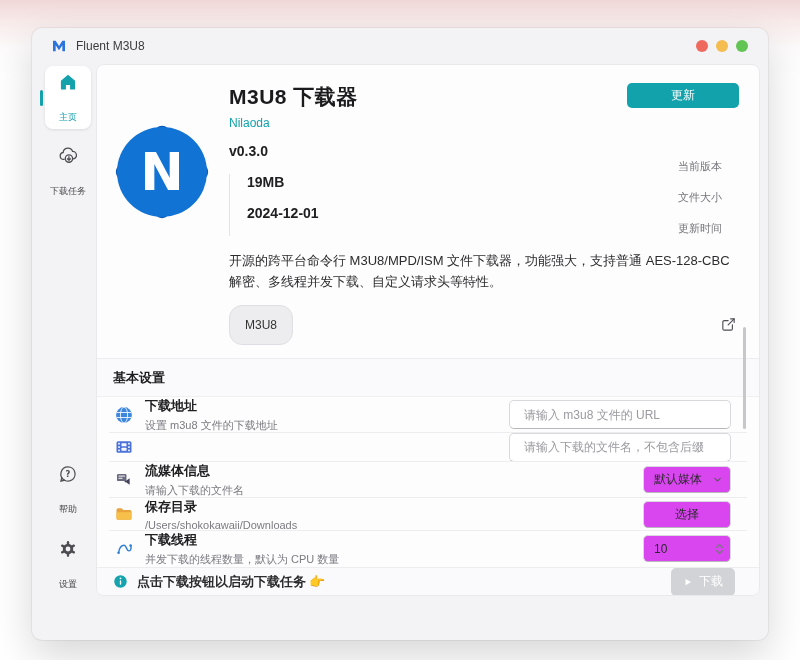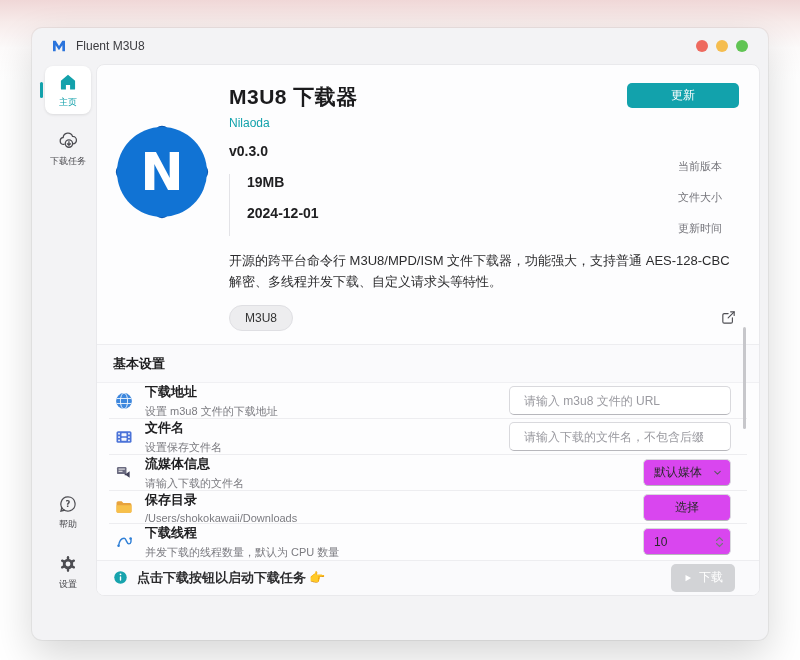--- a/index.html
+++ b/index.html
@@ -16,21 +16,21 @@
   }
   
   .titlebar { height:36px; display:flex; align-items:center; padding:0 20px 0 19px; }
   .titlebar .title { font-size:12px; color:#3c3c40; margin-left:9px; }
   .traffic { margin-left:auto; display:flex; gap:8px; }
   .dot { width:12px; height:12px; border-radius:50%; }
   .dot.r { background:#ee6a5f; } .dot.y { background:#f5bd4f; } .dot.g { background:#61c454; }
   
   .app-body { position:absolute; top:36px; left:0; right:0; bottom:0; display:flex; }
   .sidebar { width:64px; display:flex; flex-direction:column; align-items:center; padding-top:2px; flex:0 0 64px; }
-  .side-item { width:46px; padding:6px 0 5px; display:flex; flex-direction:column; align-items:center; gap:4px; border-radius:8px; position:relative; margin-left:8px; }
+  .side-item { width:46px; padding:6px 0 5px; display:flex; flex-direction:column; align-items:center; gap:19px; border-radius:8px; position:relative; margin-left:8px; }
   .side-item .lbl { font-size:9px; color:#4a4a4f; white-space:nowrap; }
   .side-item.active { background:#fff; box-shadow:0 1px 3px rgba(0,0,0,.10); }
   .side-item.active .lbl { color:#13a1ab; }
   .side-item.active::before { content:""; position:absolute; left:-5px; top:50%; transform:translateY(-50%); width:3px; height:16px; border-radius:2px; background:#13a1ab; }
   .side-item + .side-item { margin-top:10px; }
   .side-bottom { margin-top:auto; margin-bottom:44px; display:flex; flex-direction:column; gap:12px; align-items:center; }
   
   .panel {
     flex:1; margin:0 8px 44px 0; background:#fdfdfe; border:1px solid #e9e9ec;
     border-radius:8px; display:flex; flex-direction:column; position:relative; overflow:hidden;
@@ -45,21 +45,21 @@
   .app-title { font-size:21px; font-weight:700; color:#1b1b1d; letter-spacing:.5px; }
   .update-btn { margin-left:auto; width:112px; height:25px; border:none; border-radius:5px; background:#12a2ac; color:#fff; font-size:12px; font-family:inherit; cursor:pointer; }
   .author { margin-top:5px; font-size:12px; color:#12a2ac; cursor:pointer; width:max-content; }
   .stats { display:flex; align-items:stretch; margin-top:13px;flex-direction:column; }
   .stat { padding-right:17px; }
   .stat + .stat { padding-left:17px; border-left:1px solid #e3e3e7; }
   .stat-value { font-size:14px; font-weight:700; color:#202022; }
   .stat-label { font-size:11px; color:#76767c; margin-top:0;text-align:right; }
   .desc { margin-top:14px; font-size:13px; color:#2c2c2e; line-height:1.65; padding-right:6px; }
   .tag-row { display:flex; align-items:center; margin-top:12px; }
-  .tag { background:#ededef; border:1px solid #dfdfe3; border-radius:13px; padding:5px 15px; font-size:12px; color:#333; }
+  .tag { background:#ededef; border:1px solid #dfdfe3; border-radius:13px; padding:12px 15px; font-size:12px; color:#333; }
   .share-btn { margin-left:auto; background:none; border:none; cursor:pointer; padding:2px; display:flex; }
   .section-head { padding:10px 16px 9px; font-size:13px; font-weight:700; color:#1d1d1f; background:#fafafc; border-bottom:1px solid #f0f0f3; }
   .rows { flex:1; display:flex; flex-direction:column; }
   .row { flex:1; display:flex; align-items:center; padding:0 28px 0 16px; position:relative; }
   .row:not(:last-child)::after { content:""; position:absolute; left:12px; right:12px; bottom:0; height:1px; background:#ededf0; }
   .row-icon { width:22px; display:flex; justify-content:center; margin-right:10px; flex:0 0 22px; }
   .row-title { font-size:13px; font-weight:700; color:#202022; }
   .row-sub { font-size:11px; color:#7b7b80; margin-top:3px; }
   .row-control { margin-left:auto; }
   .text-input { width:222px; height:29px; border:1px solid #d9d9dd; border-bottom-color:#b7b7bc; border-radius:5px; background:#fff; padding:0 14px; font-size:12px; color:#333; font-family:inherit; outline:none; }
@@ -214,24 +214,20 @@
                   <rect x="5" y="11" width="2.1" height="2.1" rx=".5"></rect>
                   <rect x="5" y="15" width="2.1" height="2.1" rx=".5"></rect>
                 <rect x="16.9" y="7" width="2.1" height="2.1" rx=".5"></rect>
                   <rect x="16.9" y="11" width="2.1" height="2.1" rx=".5"></rect>
                   <rect x="16.9" y="15" width="2.1" height="2.1" rx=".5"></rect>
                 <rect x="9" y="7.6" width="6" height="3.6" rx=".6"></rect>
                   <rect x="9" y="12.8" width="6" height="3.6" rx=".6"></rect>
               </g>
             </svg>
           </span>
-          <div class="row-text">
-            <div class="row-title">文件名</div>
-            <div class="row-sub">设置保存文件名</div>
-          </div>
           <div class="row-control">
             <input class="text-input" placeholder="请输入下载的文件名，不包含后缀" style="">
           </div>
         </div>
 
         <div class="row">
           <span class="row-icon">
             <svg width="19" height="19" viewBox="0 0 24 24">
               <rect x="2.5" y="5" width="12" height="9" rx="1.5" fill="#6b6b80"></rect>
               <g fill="#fff" opacity=".85">

